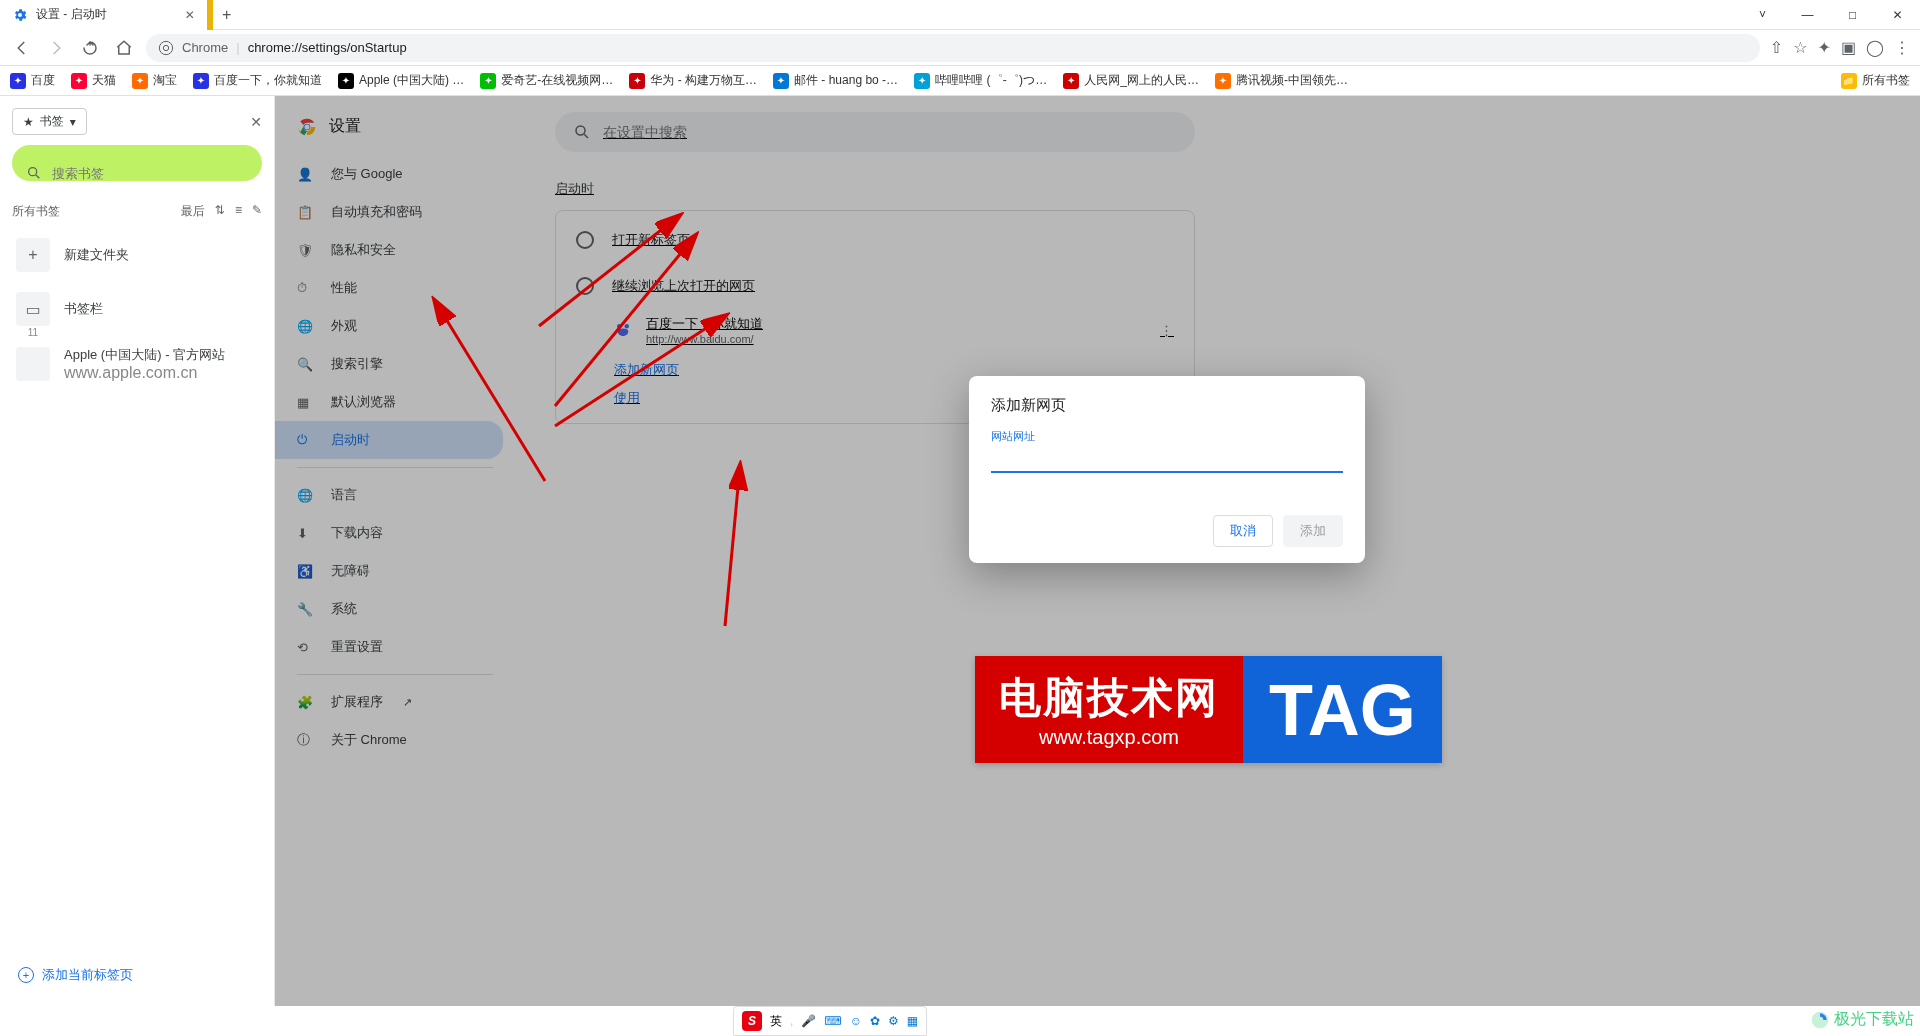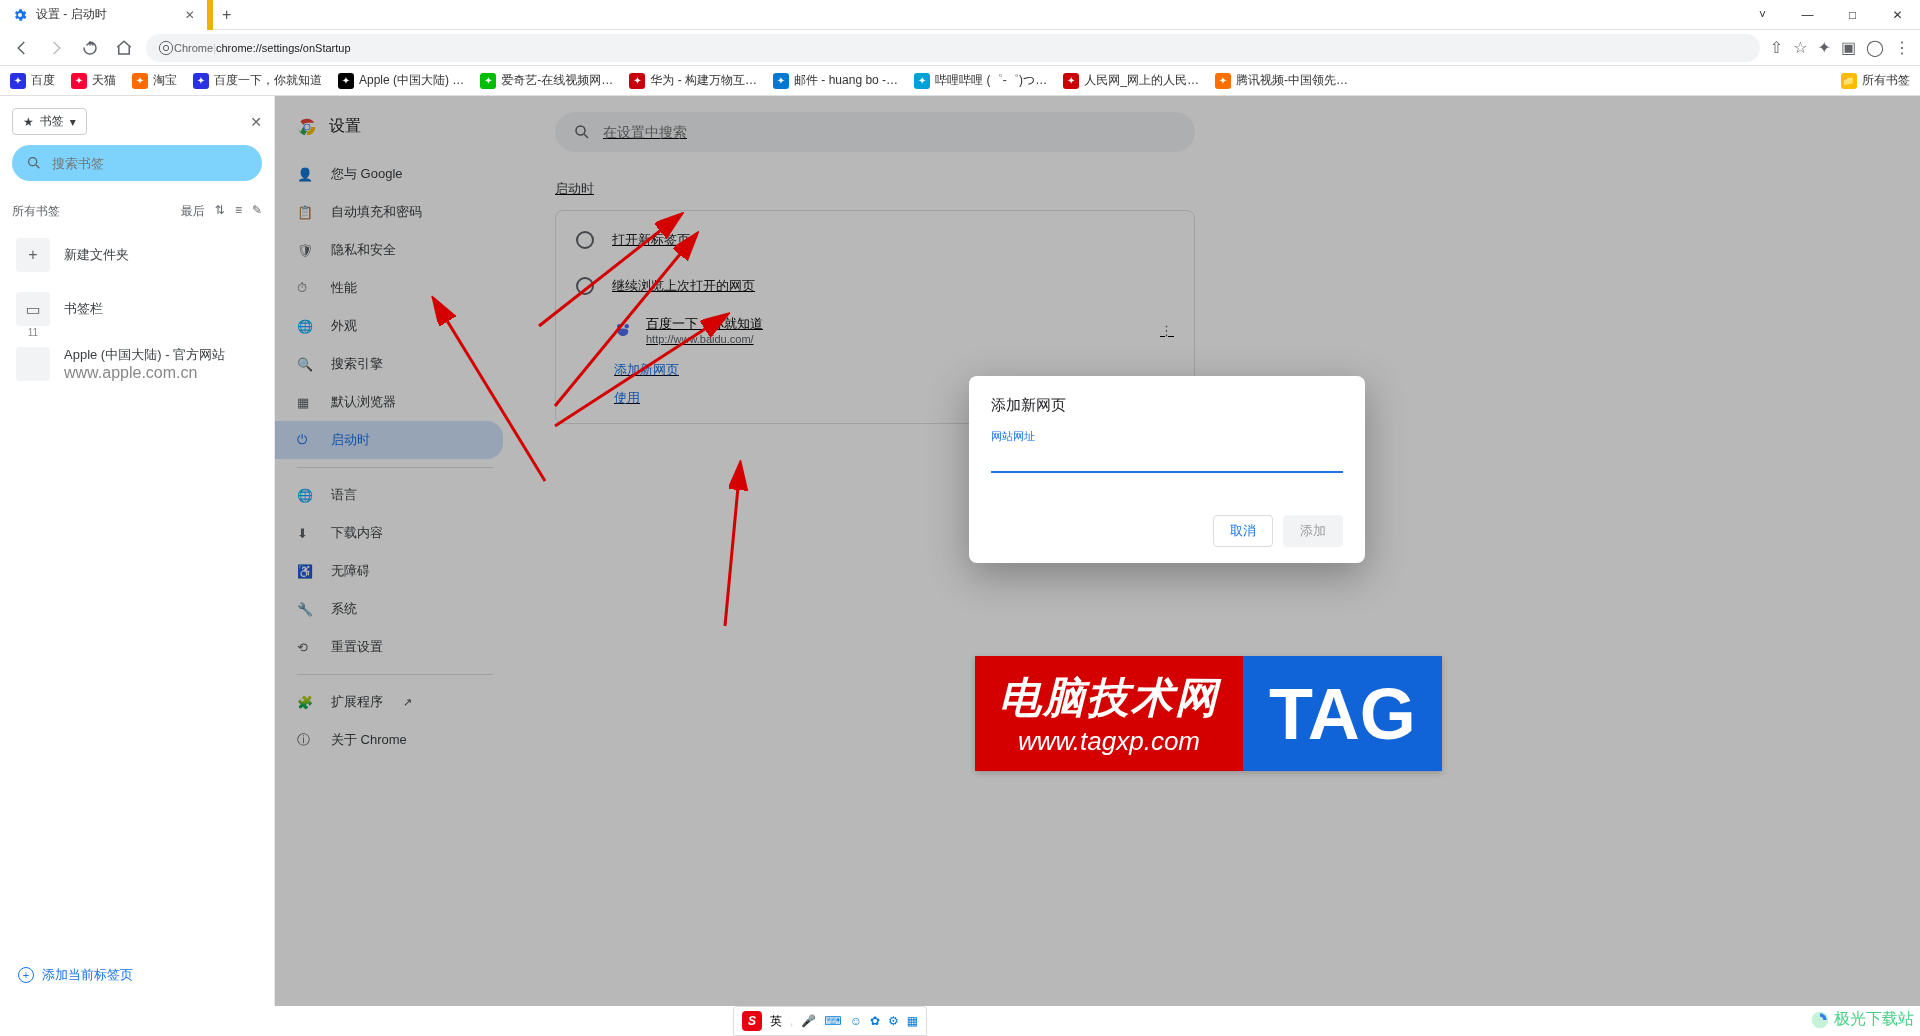--- a/index.html
+++ b/index.html
@@ -9,38 +9,38 @@
 .titlebar { height: 30px; background: #fff; display: flex; align-items: center; border-bottom: 1px solid #e0e0e0; }
 .tab { display: flex; align-items: center; gap: 8px; padding: 0 12px; height: 30px; background: #fff; border-right: 6px solid #eab308; font-size: 12px; color: #333; }
 .tab .fav { width: 16px; height: 16px; color: #1a73e8; }
 .tab .close { margin-left: 70px; color: #666; cursor: pointer; }
 .newtab { width: 28px; text-align: center; color: #555; font-size: 16px; }
 .winctrl { margin-left: auto; display: flex; gap: 0; }
 .winctrl span { width: 45px; height: 30px; display: flex; align-items: center; justify-content: center; font-size: 12px; color: #333; }
 
 .toolbar { height: 36px; display: flex; align-items: center; padding: 0 10px; gap: 10px; border-bottom: 1px solid #e0e0e0; }
 .toolbar .navbtn { width: 24px; height: 24px; display: flex; align-items: center; justify-content: center; color: #5f6368; }
-.addrbar { flex: 1; display: flex; align-items: center; gap: 0; background: #f1f3f4; border-radius: 14px; height: 28px; padding: 7px 12px; font-size: 11px; color: #5f6368; }
+.addrbar { flex: 1; display: flex; align-items: center; gap: 8px; background: #f1f3f4; border-radius: 14px; height: 28px; padding: 7px 12px; font-size: 13px; color: #5f6368; }
 .addrbar .url { color: #202124; }
 .addrbar .url b { color: #202124; font-weight: normal; }
 .rightctrls { display: flex; gap: 10px; align-items: center; color: #5f6368; }
 
 .bookmarkbar { height: 30px; display: flex; align-items: center; padding: 0 10px; gap: 16px; border-bottom: 1px solid #e0e0e0; font-size: 12px; color: #333; }
 .bkitem { display: flex; align-items: center; gap: 5px; white-space: nowrap; }
 .bkitem .fav { width: 16px; height: 16px; display: inline-flex; align-items: center; justify-content: center; border-radius: 3px; font-size: 10px; color: #fff; }
 .bookmarkbar .spacer { flex: 1; }
 
 .content { display: flex; height: calc(1036px - 96px - 30px); }
 
 
 .bm-panel { width: 275px; border-right: 1px solid #e8e8e8; padding: 12px; font-size: 13px; color: #3c4043; display: flex; flex-direction: column; }
 .bm-head { display: flex; align-items: center; gap: 8px; margin-bottom: 10px; }
 .bm-chip { border: 1px solid #ccc; border-radius: 4px; padding: 4px 10px; display: flex; align-items: center; gap: 6px; font-size: 12px; }
 .bm-head .x { margin-left: auto; color: #666; font-size: 14px; }
-.bm-search { background: #7dd3fc; border-radius: 18px; height: 36px; display: flex; align-items: center; padding: 0 14px; gap: 10px; color: #5f6368; margin-bottom: 14px; }
+.bm-search { background: #bef264; border-radius: 18px; height: 36px; display: flex; align-items: flex-end; padding: 0 14px; gap: 10px; color: #5f6368; margin-bottom: 14px; }
 .bm-search input { border: none; background: transparent; outline: none; font-size: 13px; flex: 1; }
 .bm-row { display: flex; align-items: center; margin: 8px 0; font-size: 12px; color: #5f6368; }
 .bm-row .right { margin-left: auto; display: flex; gap: 10px; }
 .bm-item { display: flex; align-items: center; gap: 14px; padding: 10px 4px; font-size: 13px; }
 .bm-item .thumb { width: 34px; height: 34px; background: #f1f3f4; border-radius: 4px; display: flex; align-items: center; justify-content: center; font-size: 16px; color: #5f6368; position: relative; }
 .bm-item .thumb .cnt { position: absolute; bottom: -12px; font-size: 10px; color: #888; }
 .bm-item .meta .sub { color: #888; font-size: 16px; }
 .bm-footer { margin-top: auto; padding: 10px 6px; color: #1a73e8; display: flex; align-items: center; gap: 8px; font-size: 13px; }
 .bm-footer .circ { width: 16px; height: 16px; border: 1.5px solid #1a73e8; border-radius: 50%; display: inline-flex; align-items: center; justify-content: center; font-size: 11px; }
 
@@ -81,23 +81,23 @@
 .dialog input { width: 100%; border: none; border-bottom: 2px solid #1a73e8; outline: none; padding: 4px 0 6px; font-size: 13px; }
 .dialog .btns { display: flex; justify-content: flex-end; gap: 10px; margin-top: 42px; }
 .dialog .btn { border: 1px solid #dadce0; background: #fff; border-radius: 4px; padding: 6px 16px; font-size: 13px; color: #1a73e8; cursor: pointer; }
 .dialog .btn.disabled { color: #9e9e9e; background: #f1f3f4; border-color: #f1f3f4; }
 
 
 .arrow { position: absolute; z-index: 20; stroke: #d40000; fill: #d40000; }
 
 
 .wm { position: absolute; z-index: 8; left: 700px; top: 560px; display: flex; box-shadow: 0 2px 6px rgba(0,0,0,0.2); }
-.wm .l { background: #d40000; color: #fff; padding: 14px 24px; text-align: center; font-style: italic; }
+.wm .l { background: #d40000; color: #fff; padding: 14px 24px; text-align: center; }
 .wm .l .big { font-size: 42px; font-weight: bold; letter-spacing: 2px; }
-.wm .l .url { font-size: 26px; color: #fff; }
+.wm .l .url { font-size: 20px; color: #fff; }
 .wm .r { background: #1064d7; color: #fff; font-size: 72px; font-weight: bold; padding: 10px 26px; display: flex; align-items: center; }
 .corner { position: absolute; right: 6px; bottom: 6px; z-index: 30; color: #3c7; font-size: 16px; display: flex; align-items: center; gap: 4px; opacity: 0.9; }
 
 
 .ime { position: absolute; bottom: 0; left: 733px; height: 30px; background: #fff; border: 1px solid #ddd; border-radius: 4px 4px 0 0; display: flex; align-items: center; padding: 0 8px; gap: 8px; font-size: 12px; z-index: 40; }
 .ime .s { width: 20px; height: 20px; background: #e60012; color: #fff; border-radius: 4px; display: flex; align-items: center; justify-content: center; font-weight: bold; font-style: italic; }
 .ime .i { color: #0078d7; }
 
 svg { display: block; }
 </style>

